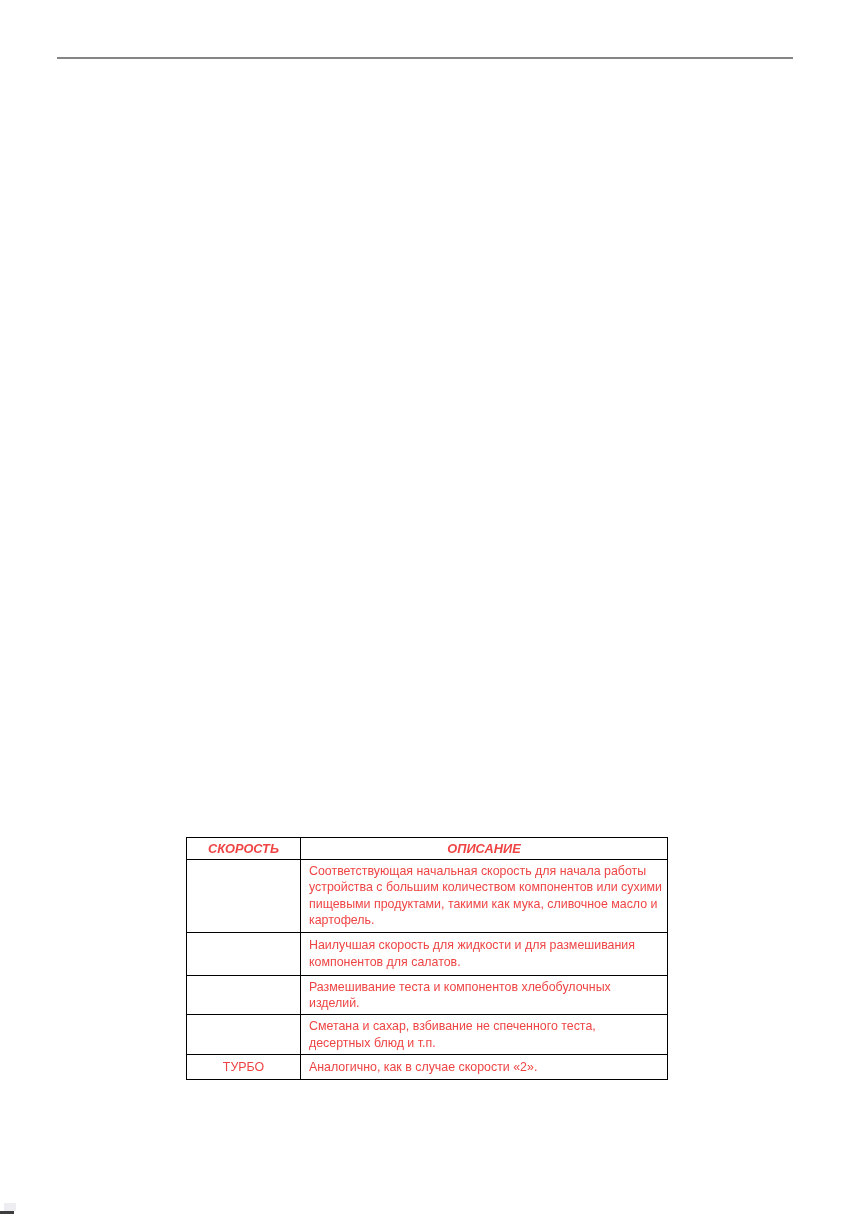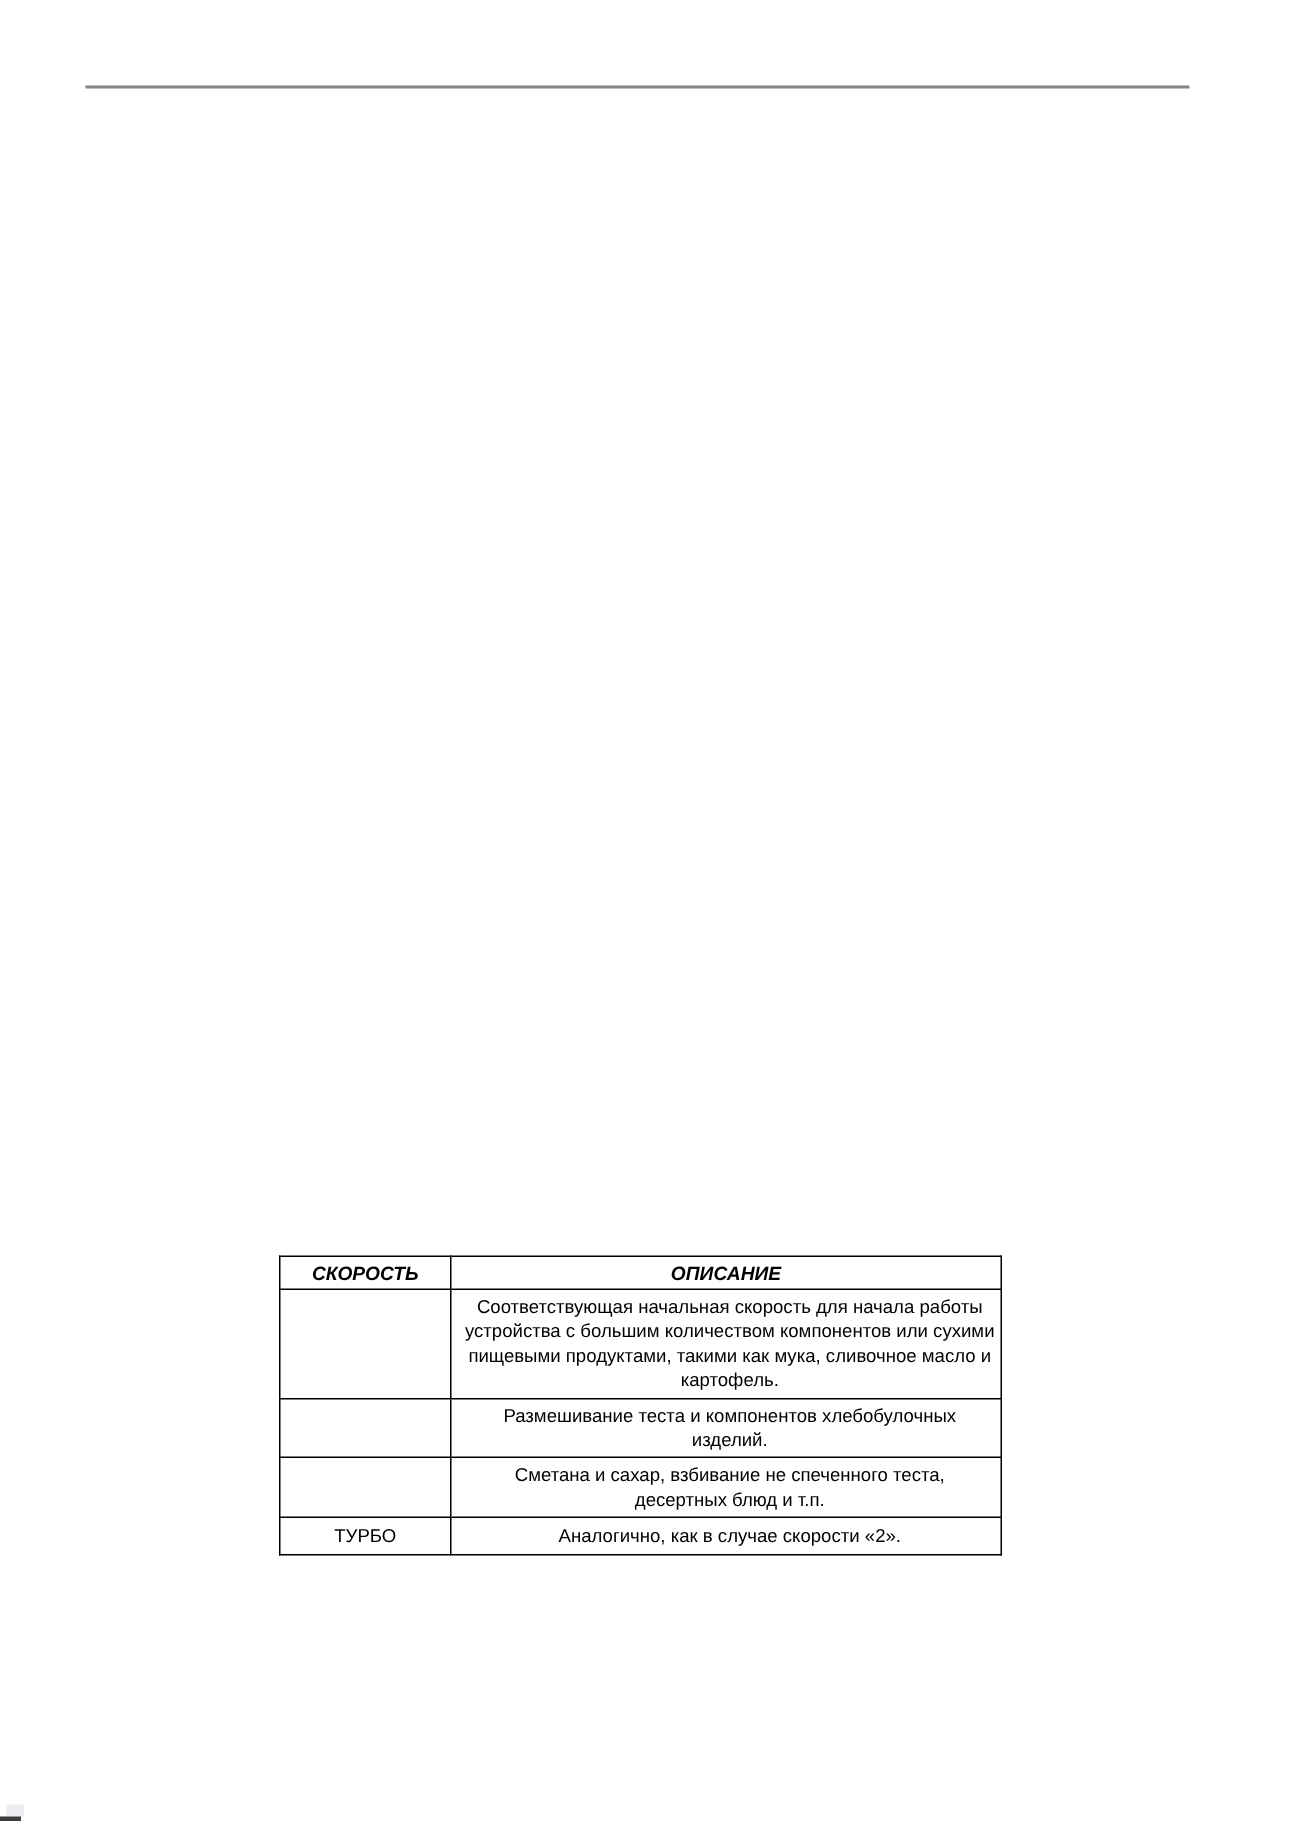--- a/index.html
+++ b/index.html
@@ -25,21 +25,21 @@
     background: #858585;
   }
   table.speed-table {
     position: absolute;
     left: 186px;
     top: 837px;
     width: 481px;
     border-collapse: collapse;
     table-layout: fixed;
     font-size: 12.4px;
-    color: #000000;
+    color: #ef4444;
   }
   table.speed-table th,
   table.speed-table td {
     border: 1px solid #000000;
     vertical-align: middle;
     overflow: hidden;
   }
   table.speed-table th {
     font-style: italic;
     font-weight: bold;
@@ -48,21 +48,21 @@
     padding: 0;
   }
   col.c-speed { width: 114px; }
   col.c-desc  { width: 367px; }
   td.speed-cell {
     text-align: center;
     padding: 0;
     margin-top: 32px;
   }
   td.desc-cell {
-    text-align: center;
+    text-align: left;
     padding: 3px 3px 3px 8px;
     line-height: 16.4px;
     white-space: pre-line;
   }
   tr.row-header { height: 22px; }
   tr.row-0 { height: 68px; }
   tr.row-1 { height: 43px; }
   tr.row-2 { height: 26px; }
   tr.row-3 { height: 39px; padding-left: 28px; }
   tr.row-4 { height: 42px; }
@@ -104,20 +104,25 @@
       </tr>
     </thead>
     <tbody>
       <tr class="row-0">
         <td class="speed-cell"></td>
         <td class="desc-cell">Соответствующая начальная скорость для начала работы
 устройства с большим количеством компонентов или сухими
 пищевыми продуктами, такими как мука, сливочное масло и
 картофель.</td>
       </tr>
+      <tr class="row-1">
+        <td class="speed-cell"></td>
+        <td class="desc-cell">Наилучшая скорость для жидкости и для размешивания
+компонентов для салатов.</td>
+      </tr>
       <tr class="row-2">
         <td class="speed-cell"></td>
         <td class="desc-cell">Размешивание теста и компонентов хлебобулочных изделий.</td>
       </tr>
       <tr class="row-3">
         <td class="speed-cell"></td>
         <td class="desc-cell">Сметана и сахар, взбивание не спеченного теста,
 десертных блюд и т.п.</td>
       </tr>
       <tr class="row-5">

